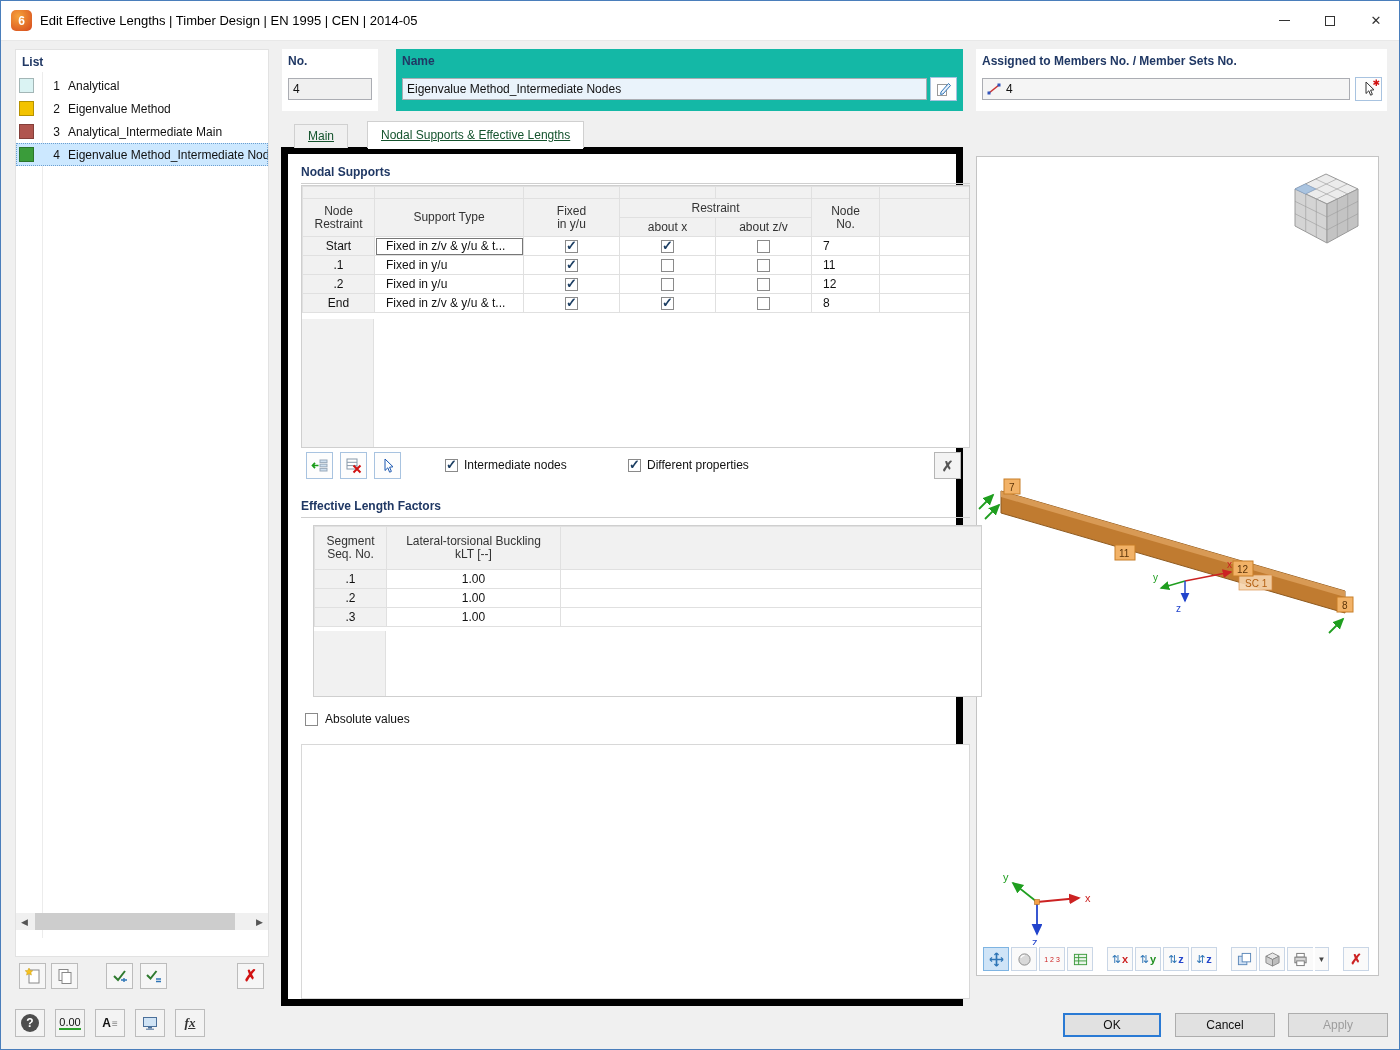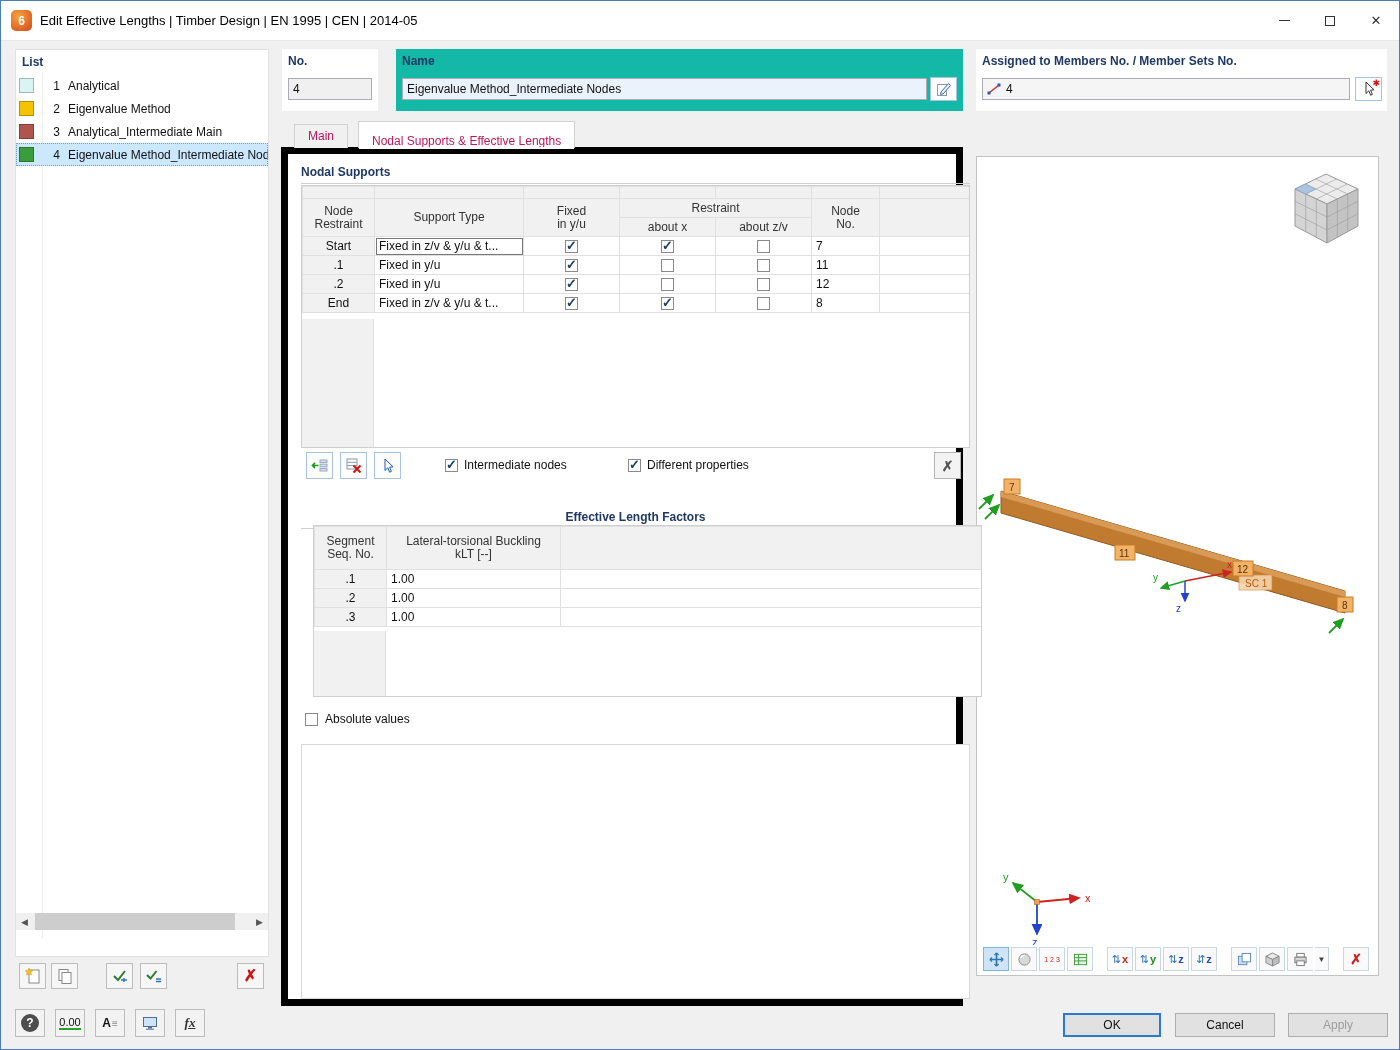--- a/index.html
+++ b/index.html
@@ -50,48 +50,48 @@
   .fld-caption { position:absolute; left:6px; top:5px; }
   .no-input { position:absolute; left:6px; top:29px; width:84px; background:#f0f0f0; }
   .name-input { position:absolute; left:6px; top:29px; width:525px; background:#eaf3fb; }
   .edit-btn { position:absolute; left:534px; top:28px; width:27px; height:24px; }
   .assigned-input { position:absolute; left:6px; top:29px; width:368px; background:#f5f5f5; gap:5px; }
   .pick-btn { position:absolute; left:379px; top:28px; width:27px; height:24px; position:absolute; }
   .pick-star { position:absolute; right:1px; top:0; color:#d11212; font-size:9px; }
 
   
   .tabs { position:absolute; left:293px; top:120px; height:27px; display:flex; align-items:flex-end; z-index:3; }
-  .tab { padding:4px 13px; background:#f0f0f0; border:1px solid #d0d0d0; border-bottom:none; margin-right:10px; height:24px; color:#be185d; }
-  .tab.active { background:#fff; height:27px; padding-top:12px; position:relative; }
+  .tab { padding:4px 13px; background:#f0f0f0; border:1px solid #d0d0d0; border-bottom:none; margin-right:19px; height:24px; color:#14532d;text-decoration:underline; }
+  .tab.active { background:#fff; height:27px; padding-top:6px; position:relative; }
   .tab.active::after { content:""; position:absolute; left:0; right:0; bottom:-1px; height:2px; background:#fff; }
   .tabpage { position:absolute; left:280px; top:146px; width:682px; height:859px; background:#fff; border:7px solid #000000; z-index:2; }
   .grp-caption { position:absolute; left:13px; width:669px; border-bottom:1px solid #cfcfcf; padding-bottom:4px; }
 
   
   .grid-wrap { position:absolute; left:13px; width:669px; background:#fff; border:1px solid #cfcfcf; overflow:hidden; }
   table.grid { border-collapse:collapse; table-layout:fixed; width:669px; }
-  table.grid td { border:1px solid #e0e0e0; font-size:12px; padding:0 4px; height:19px; overflow:hidden; white-space:nowrap; }
+  table.grid td { border:1px solid #e0e0e0; font-size:12px; padding:0 11px; height:19px; overflow:hidden; white-space:nowrap; }
   tr.strip td { height:12px; background:#f1f1f1; }
   td.hcell { background:#f1f1f1; text-align:center; color:#333; line-height:13px; padding:1px 2px; }
   td.seq { background:#f1f1f1; text-align:center; }
   td.chk { text-align:center; }
   td.chk .checkbox { vertical-align:middle; }
-  td.num { text-align:left; }
+  td.num { text-align:center; }
   .focus-cell { outline:1px solid #777; outline-offset:-2px; }
   .col-strip { position:absolute; left:0; width:72px; background:#f1f1f1; border-right:1px solid #e0e0e0; bottom:0; }
 
   .ns-caption { top:11px; }
   .ns-wrap { top:31px; height:263px; }
   .ns-strip { top:133px; }
   .ns-toolbar { position:absolute; left:13px; top:298px; width:669px; height:28px; }
   .ns-toolbar .iconbtn { position:absolute; width:27px; height:27px; }
   .opt { position:absolute; display:flex; align-items:center; gap:6px; top:6px; }
   .clear-btn { position:absolute; left:633px; top:0; width:27px; height:27px; background:#f3f3f3; border:1px solid #b5b5b5; display:flex; align-items:center; justify-content:center; color:#555; font-weight:bold; font-size:14px; }
 
-  .elf-caption { top:356px;text-align:center; }
+  .elf-caption { top:345px; }
   .elf-wrap { top:371px; height:172px;margin-left:12px; }
   .elf-strip { top:105px; }
   .abs-check { position:absolute; left:17px; top:558px; display:flex; align-items:center; gap:7px; }
   .empty-panel { position:absolute; left:13px; top:590px; width:669px; height:255px; background:#fff; border:1px solid #d8d8d8; }
 
   
   .viewport { position:absolute; left:975px; top:155px; width:403px; height:820px; background:#fff; border:1px solid #c4c4c4; }
   .scene { position:absolute; left:0; top:0; }
   .vp-toolbar { position:absolute; left:6px; bottom:4px; display:flex; align-items:center; gap:2px; }
   .vbtn { width:26px; height:24px; background:#fafafa; border:1px solid #c9d6e6; display:flex; align-items:center; justify-content:center; font-size:11px; color:#2e5f9e; }

